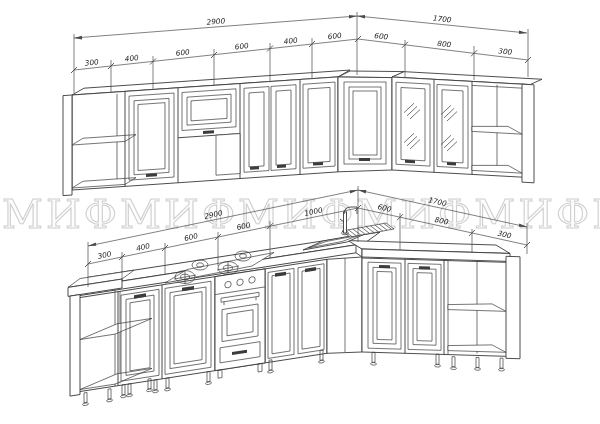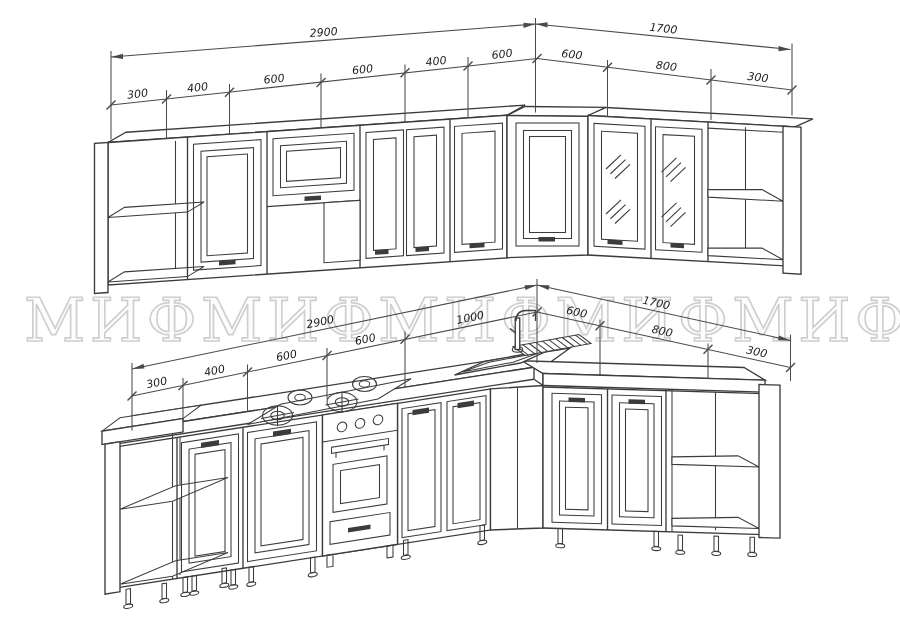--- a/index.html
+++ b/index.html
@@ -1,19 +1,19 @@
 <!DOCTYPE html>
 <html style="--wm-color: #cfcfcf; --line-color: #3c3c3c;"><head>
 <meta charset="utf-8">
 <style>
   html,body{margin:0;padding:0;background:#fff;}
   #stage{position:relative;width:600px;height:424px;overflow:hidden;background:#fff;
          font-family:"DejaVu Sans",sans-serif;}
   .watermark{position:absolute;left:0;right:0;top:194px;display:flex;
-             justify-content:space-between;padding:0 16px;z-index:0;
+             justify-content:space-between;padding:0 2px;z-index:0;
              font-family:"DejaVu Serif",serif;font-size:40px;line-height:1;
              letter-spacing:3px;color:#fdfdfd;
              -webkit-text-stroke:1.1px var(--wm-color,#cfcfcf);
              pointer-events:none;user-select:none;}
   svg{position:relative;z-index:1;display:block;color:var(--line-color,#3c3c3c);}
   .dim{font:italic 7.3px "DejaVu Sans",sans-serif;fill:#1b1b1b;stroke:none;}
   .ln{stroke:currentColor;fill:none;stroke-width:0.9;}
   .fine{stroke:currentColor;fill:none;stroke-width:0.7;}
   .face{stroke:currentColor;fill:#ffffff;stroke-width:0.9;}
   .facef{stroke:currentColor;fill:#ffffff;stroke-width:0.7;}

